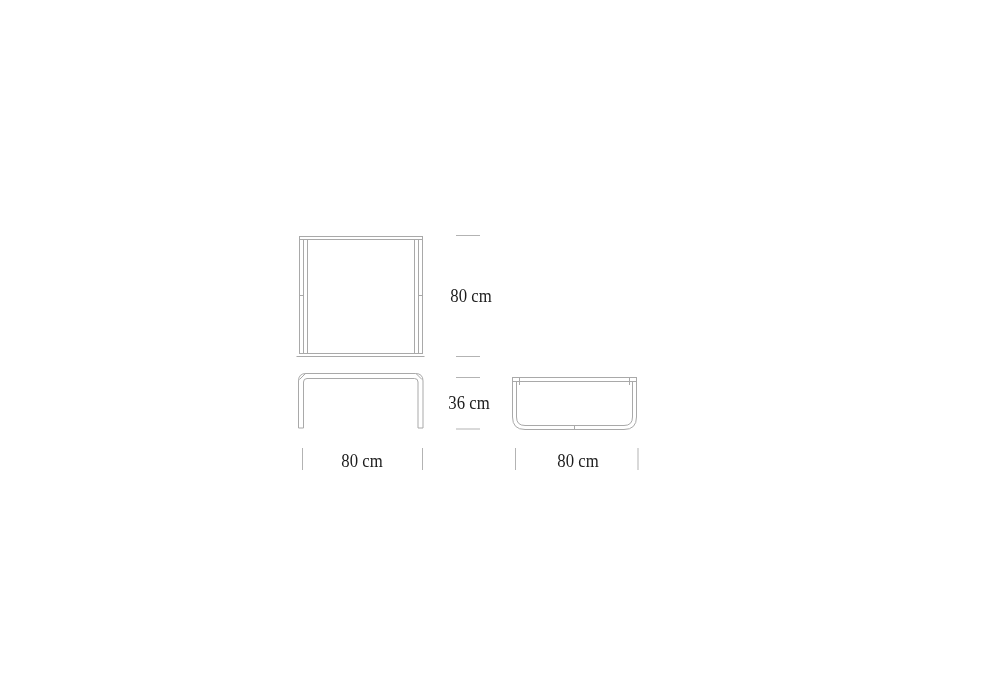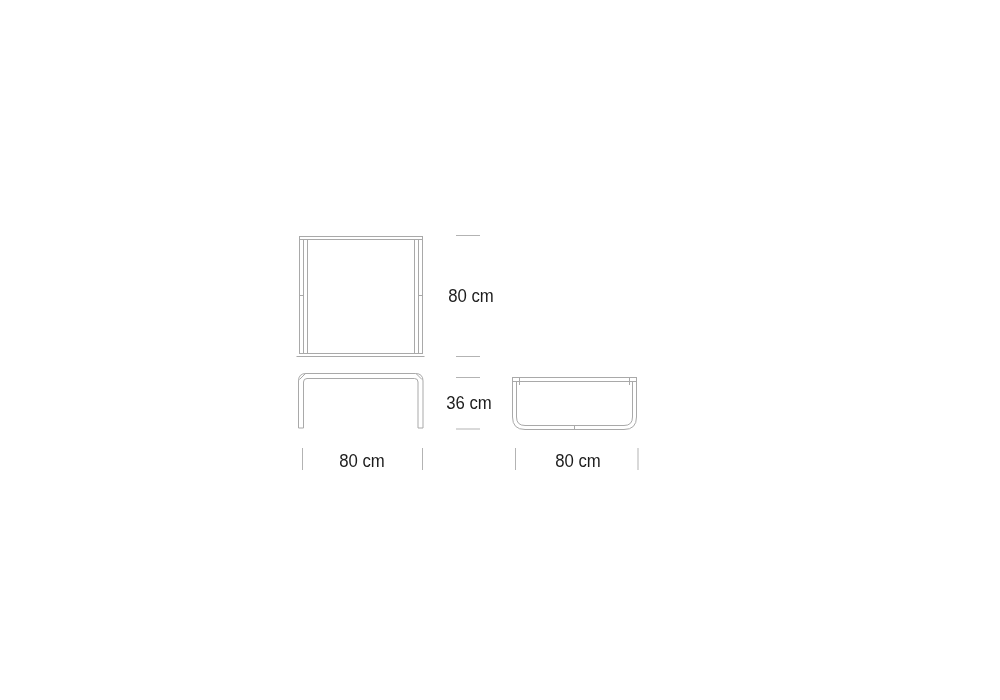--- a/index.html
+++ b/index.html
@@ -6,21 +6,21 @@
     margin: 0;
     padding: 0;
     background: #ffffff;
   }
   .canvas {
     position: relative;
     width: 1000px;
     height: 520px;
     background: #ffffff;
     overflow: hidden;
-    font-family: Liberation Sans, sans-serif;
+    font-family: Liberation Serif, serif;
   }
   .drawing-svg {
     position: absolute;
     inset: 0;
     width: 1000px;
     height: 700px;
   }
   .dim-label {
     position: absolute;
     width: 90px;

